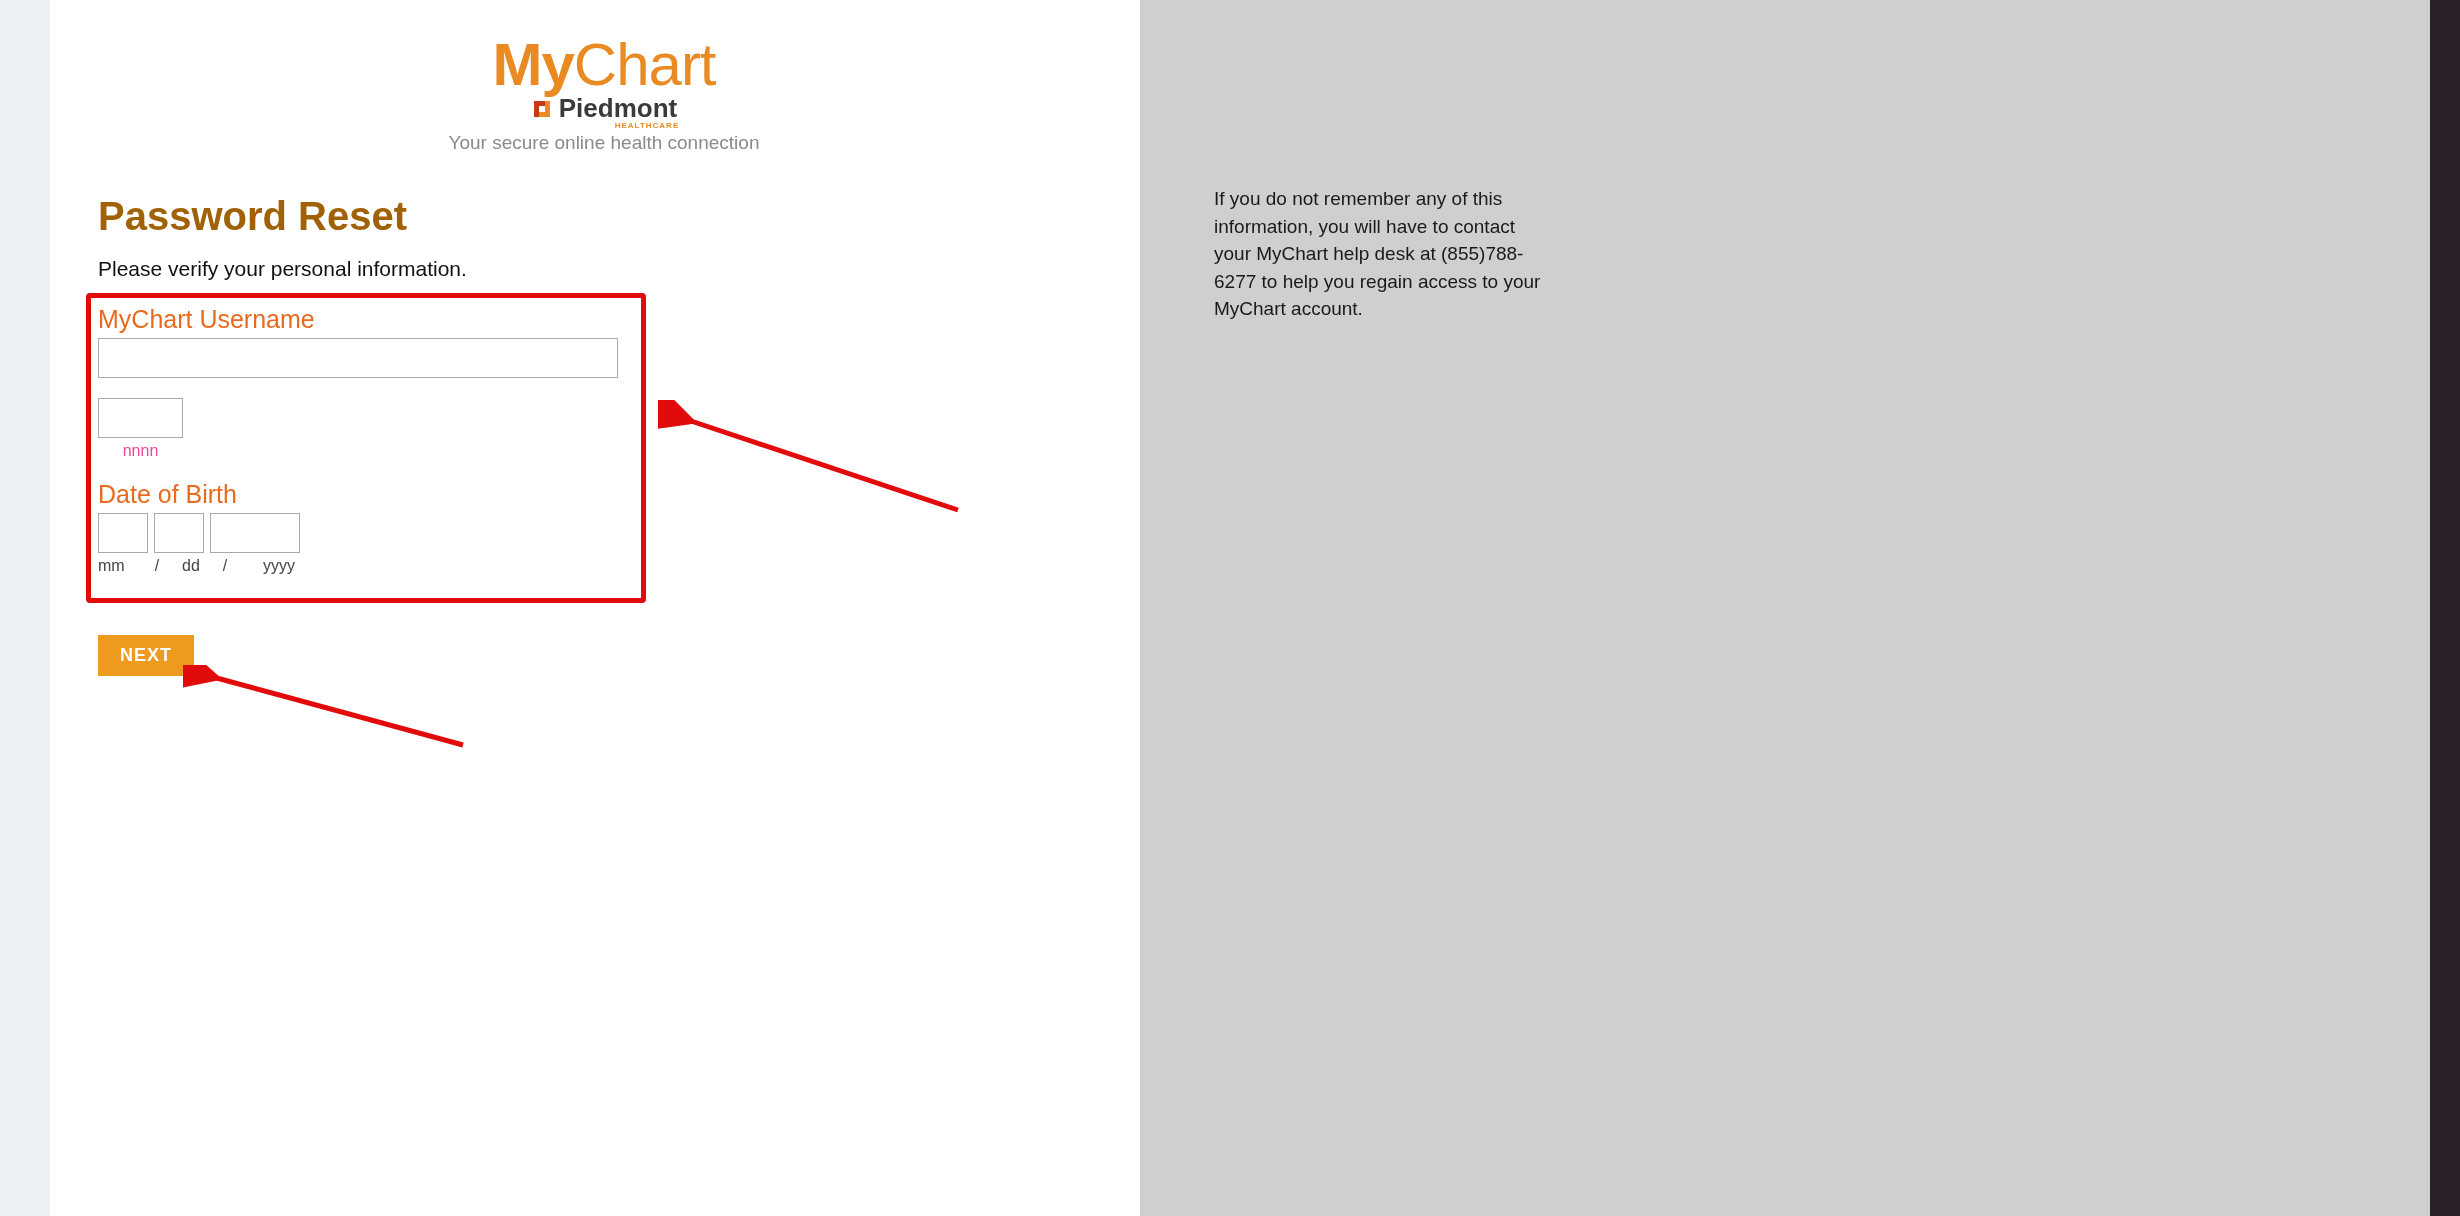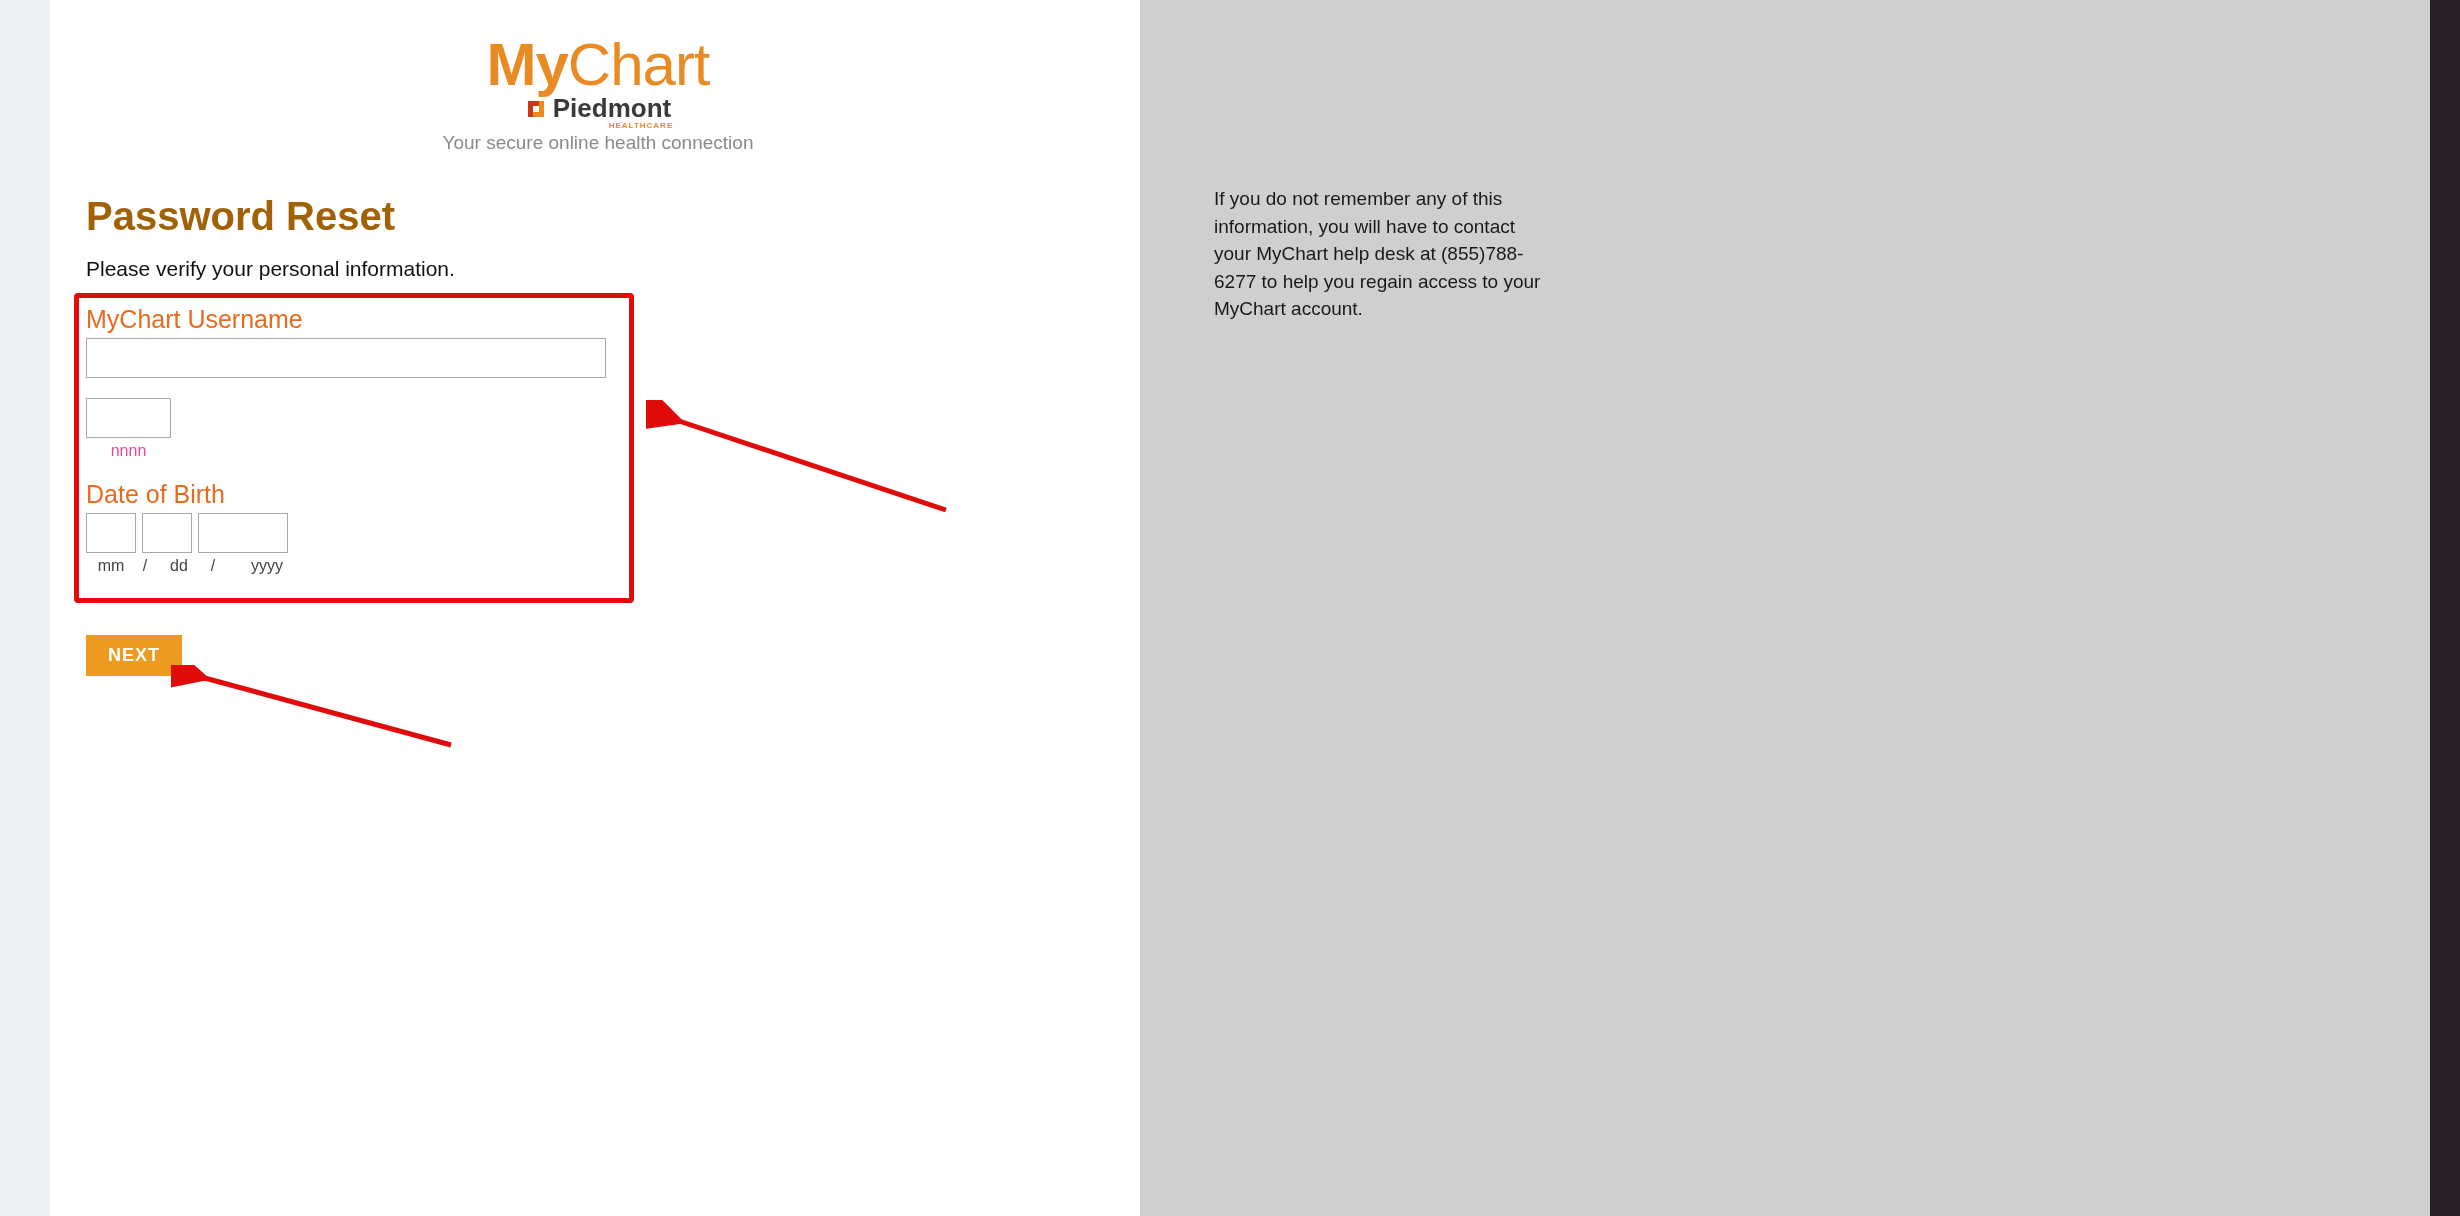--- a/index.html
+++ b/index.html
@@ -22,21 +22,21 @@
     width: 50px;
     background: #eef1f4;
   }
   .main-card {
     position: absolute;
     left: 50px;
     top: 0;
     width: 1090px;
     height: 100%;
     background: #ffffff;
-    padding: 30px 30px 0 36px;
+    padding: 30px 30px 0 48px;
   }
   .side-panel {
     position: absolute;
     left: 1170px;
     top: 185px;
     width: 340px;
     font-size: 19px;
     line-height: 1.45;
     color: #1a1a1a;
     margin-left: 44px;
@@ -70,21 +70,21 @@
     font-size: 18px;
     padding: 6px 8px;
     height: 40px;
   }
   .username-input { width: 520px; }
   .ssn-input { width: 85px; }
   .dob-row { display: flex; align-items: center; gap: 6px; }
   .dob-mm, .dob-dd { width: 50px; }
   .dob-yyyy { width: 90px; }
   .hint-row { display: flex; gap: 6px; font-size: 16px; color: #444; margin-top: 4px; }
-  .hint-mm { width: 50px; text-align: center; }
+  .hint-mm { width: 50px; text-align: left; }
   .hint-dd { width: 50px; text-align: center; }
   .hint-yyyy { width: 90px; text-align: center; }
   .hint-sep { width: 6px; text-align: center; }
   .hint-nnnn { width: 85px; text-align: center; font-size: 16px; color: #ec4899; margin-top: 4px; }
   .next-btn {
     display: inline-block;
     margin-top: 40px;
     background: #ed9a1e;
     color: #fff;
     border: none;

